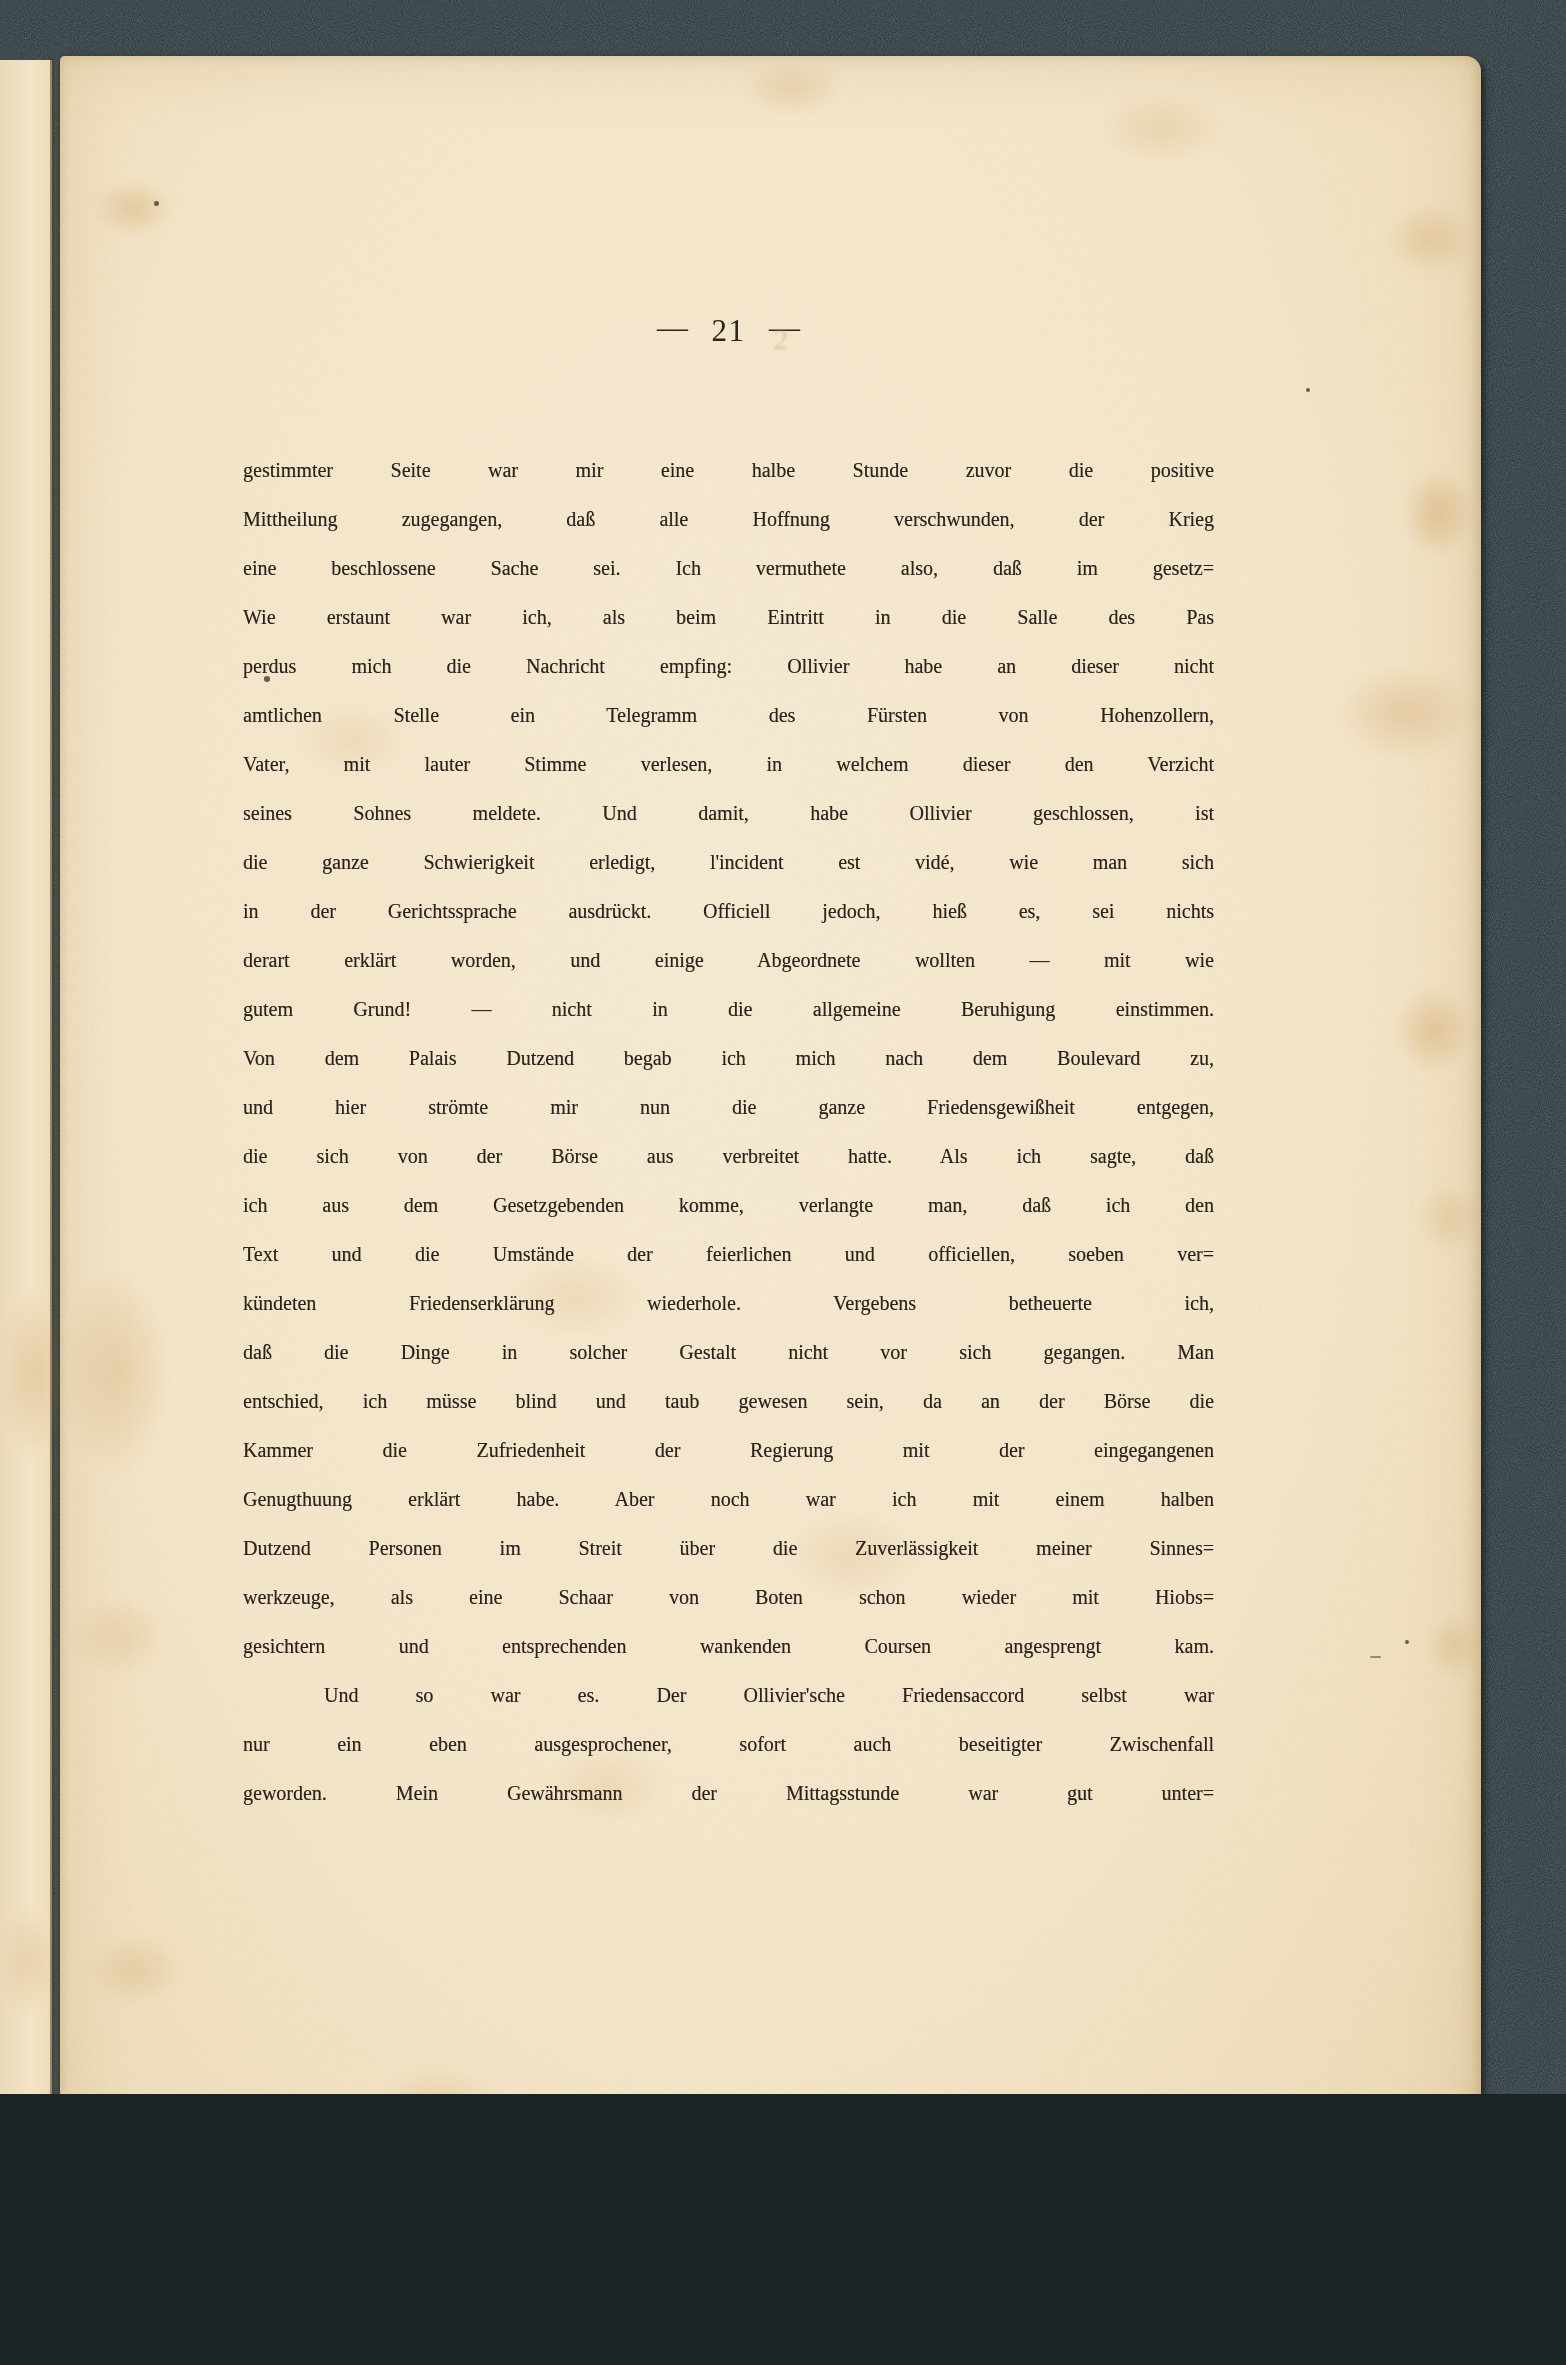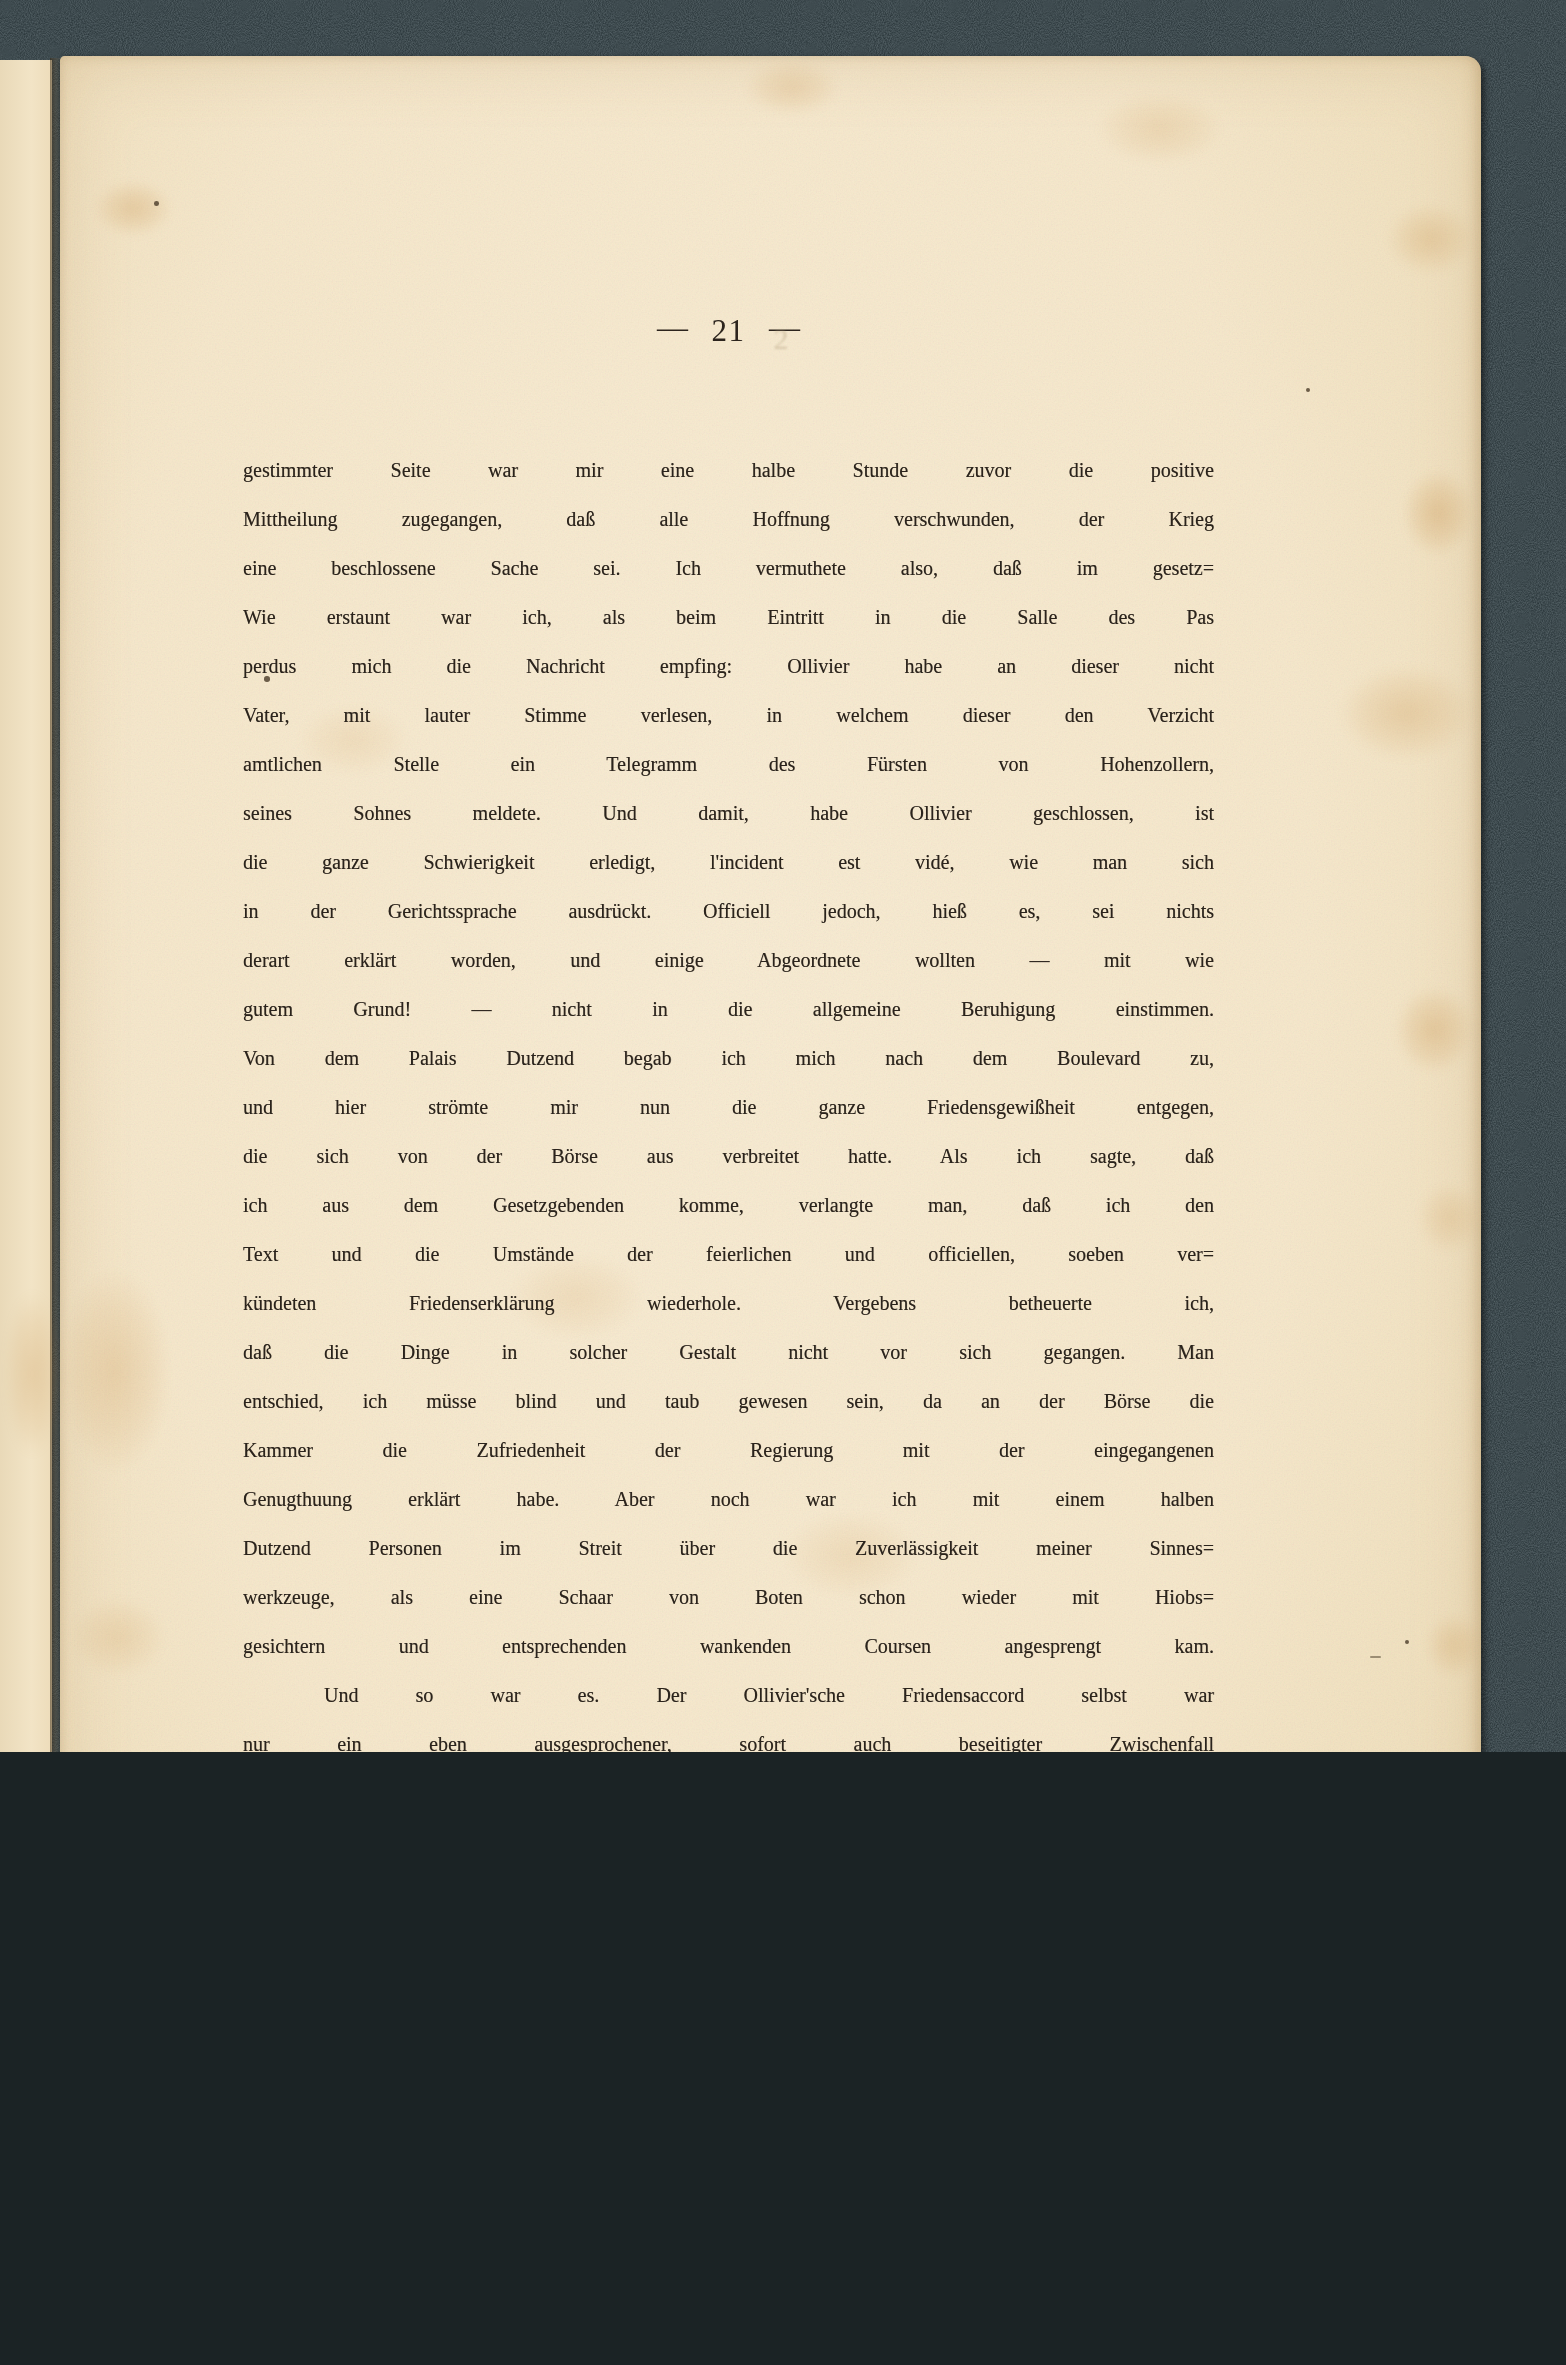--- a/index.html
+++ b/index.html
@@ -1,17 +1,17 @@
 <!DOCTYPE html>
 <html style="font-size:12.5px"><head>
 <meta charset="utf-8">
 <title>Book page scan</title>
 <style>
   html,body{margin:0;padding:0;background:#1b2325;}
-  .scene{position:relative;width:1567px;height:1752px;overflow:hidden;
+  .scene{position:relative;width:1567px;height:2094px;overflow:hidden;
          background:#243034;font-family:"Liberation Serif","DejaVu Serif",serif;}
   .bg-noise{position:absolute;left:0;top:0;width:1567px;height:2366px;z-index:1;opacity:.5;}
   
   .edge-strip{position:absolute;left:0;top:60px;width:52px;height:2223px;z-index:2;
       background:linear-gradient(to right,#e9d9b8,#f2e4c6 60%,#eddcba);
       border-radius:0 0 4.7px 1.6px;}
   .gutter-shadow{position:absolute;left:50px;top:58px;width:12.5px;height:2226px;z-index:3;
       background:linear-gradient(to right,rgba(58,42,20,.55),rgba(120,95,60,.25) 45%,rgba(0,0,0,0));}
   
   .cover-strip{position:absolute;left:41px;top:2268px;width:1488px;height:49px;z-index:2;
@@ -101,22 +101,22 @@
       <span class="dash">—</span><span class="num">21</span><span class="dash">—</span>
       <span class="ghost-num">2</span>
     </div>
 
     <div class="textcol">
       <div class="ln">gestimmter Seite war mir eine halbe Stunde zuvor die positive</div>
       <div class="ln">Mittheilung zugegangen, daß alle Hoffnung verschwunden, der Krieg</div>
       <div class="ln">eine beschlossene Sache sei. Ich vermuthete also, daß im gesetz=</div>
       <div class="ln">Wie erstaunt war ich, als beim Eintritt in die Salle des Pas</div>
       <div class="ln">perdus mich die Nachricht empfing: Ollivier habe an dieser nicht</div>
+      <div class="ln">amtlichen Stelle ein Telegramm des Fürsten von Hohenzollern,</div>
       <div class="ln">Vater, mit lauter Stimme verlesen, in welchem dieser den Verzicht</div>
-      <div class="ln">amtlichen Stelle ein Telegramm des Fürsten von Hohenzollern,</div>
       <div class="ln">seines Sohnes meldete. Und damit, habe Ollivier geschlossen, ist</div>
       <div class="ln">die ganze Schwierigkeit erledigt, l'incident est vidé, wie man sich</div>
       <div class="ln">in der Gerichtssprache ausdrückt. Officiell jedoch, hieß es, sei nichts</div>
       <div class="ln">derart erklärt worden, und einige Abgeordnete wollten — mit wie</div>
       <div class="ln">gutem Grund! — nicht in die allgemeine Beruhigung einstimmen.</div>
       <div class="ln">Von dem Palais Dutzend begab ich mich nach dem Boulevard zu,</div>
       <div class="ln">und hier strömte mir nun die ganze Friedensgewißheit entgegen,</div>
       <div class="ln">die sich von der Börse aus verbreitet hatte. Als ich sagte, daß</div>
       <div class="ln">ich aus dem Gesetzgebenden komme, verlangte man, daß ich den</div>
       <div class="ln">Text und die Umstände der feierlichen und officiellen, soeben ver=</div>

